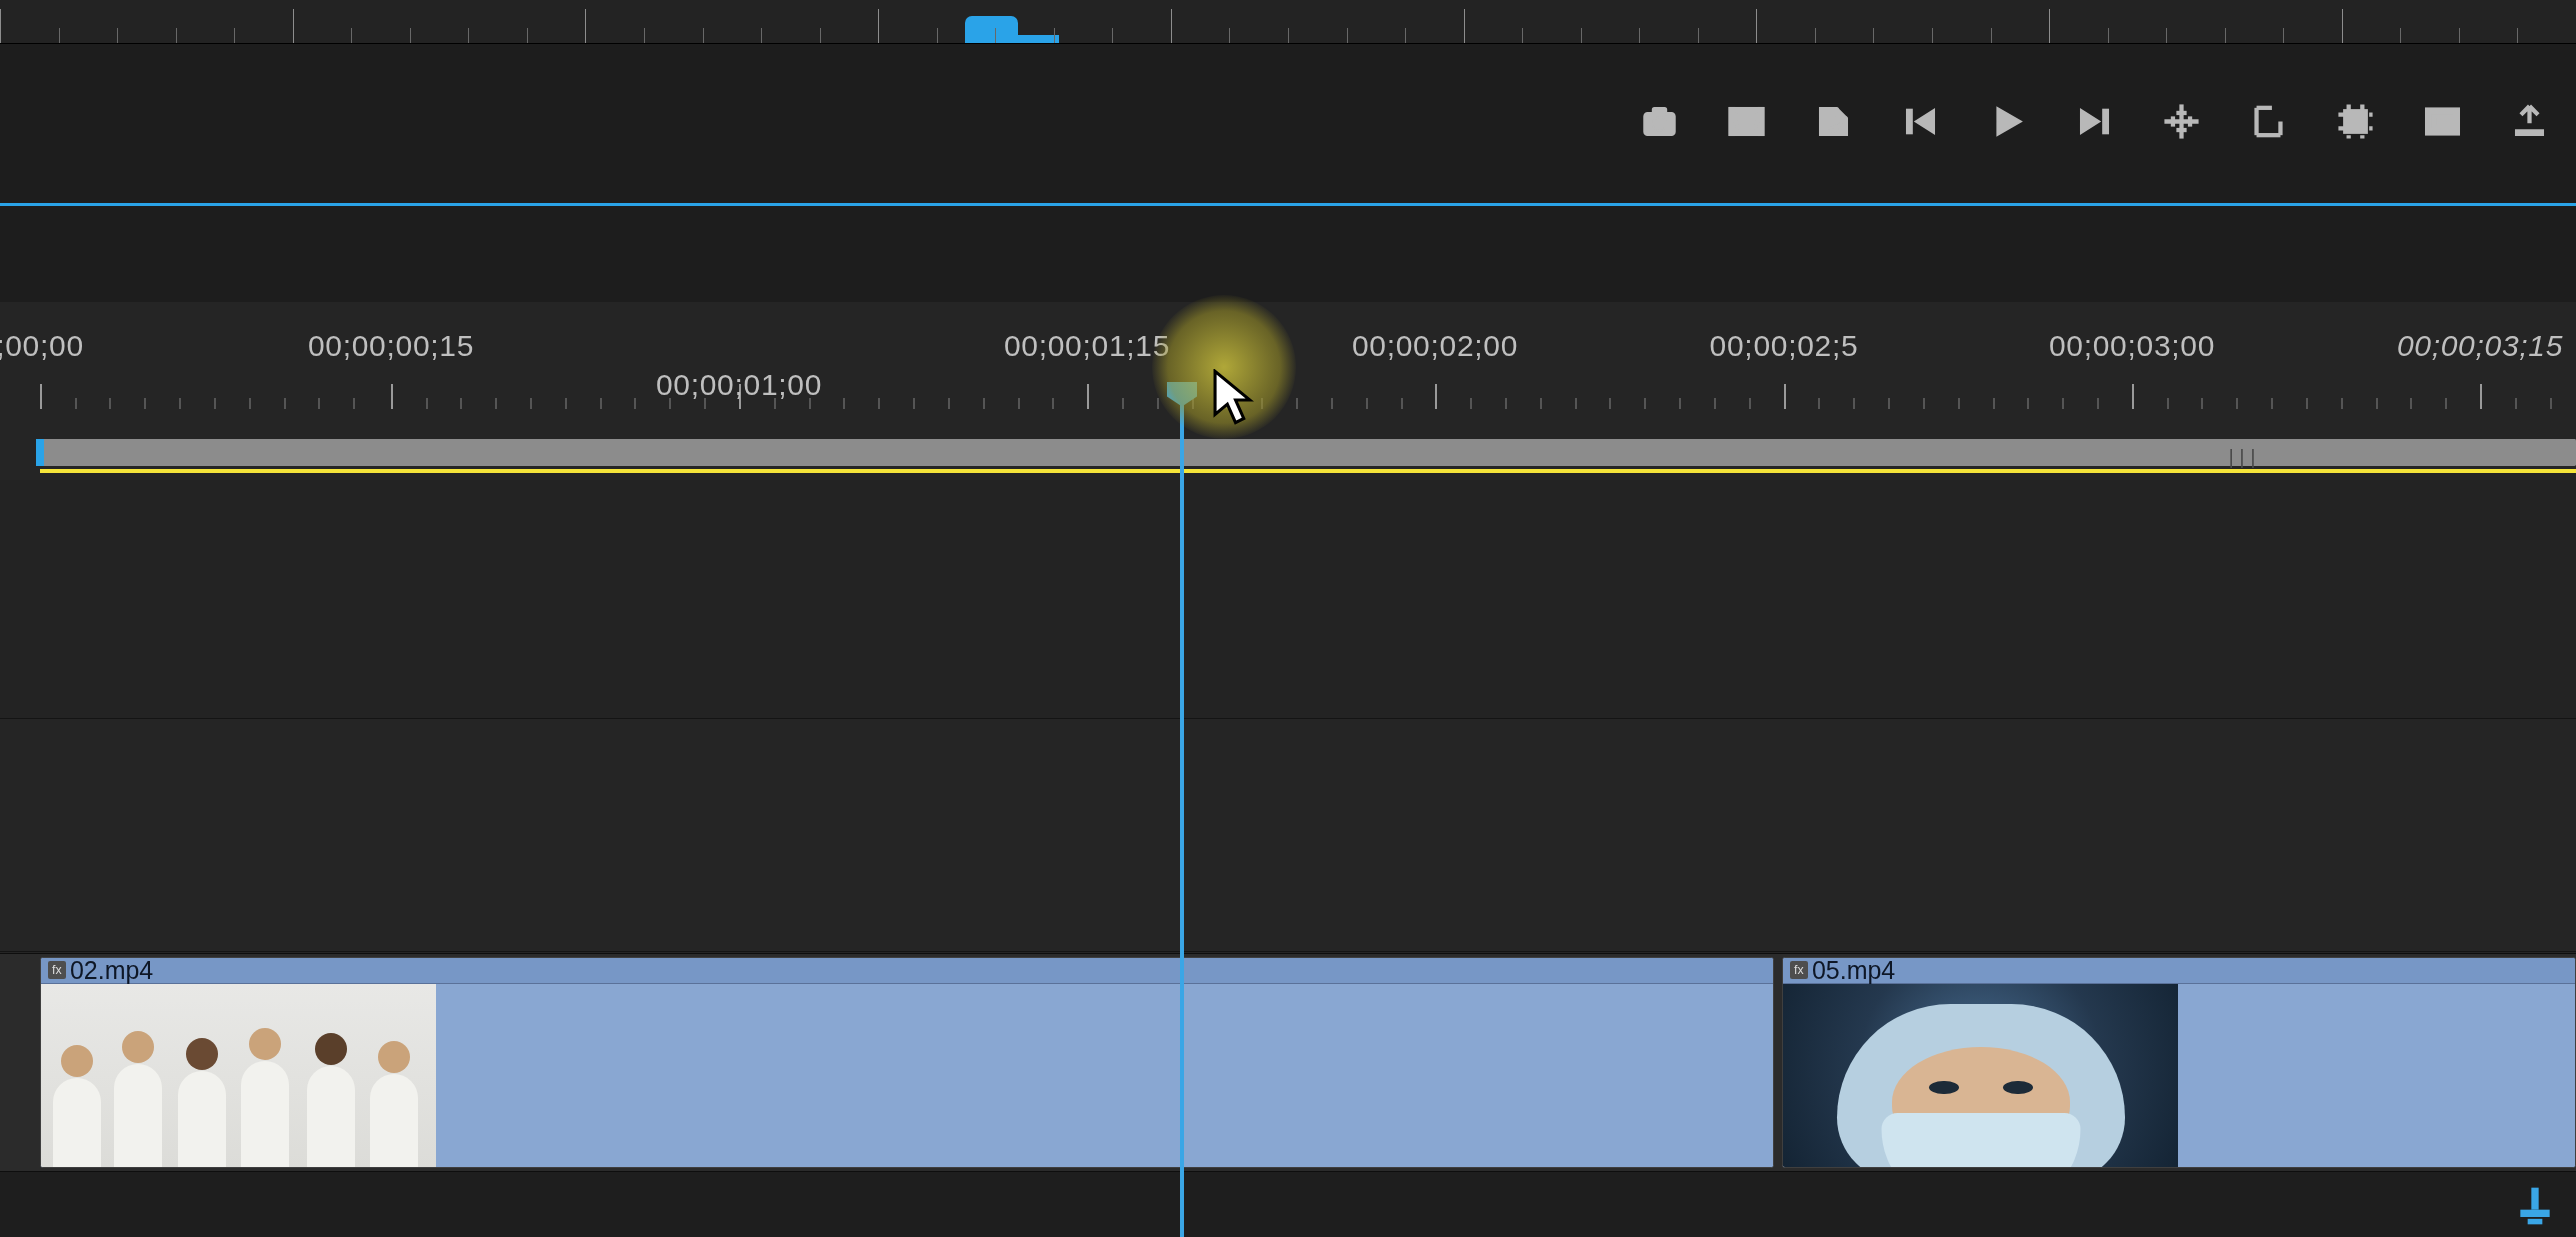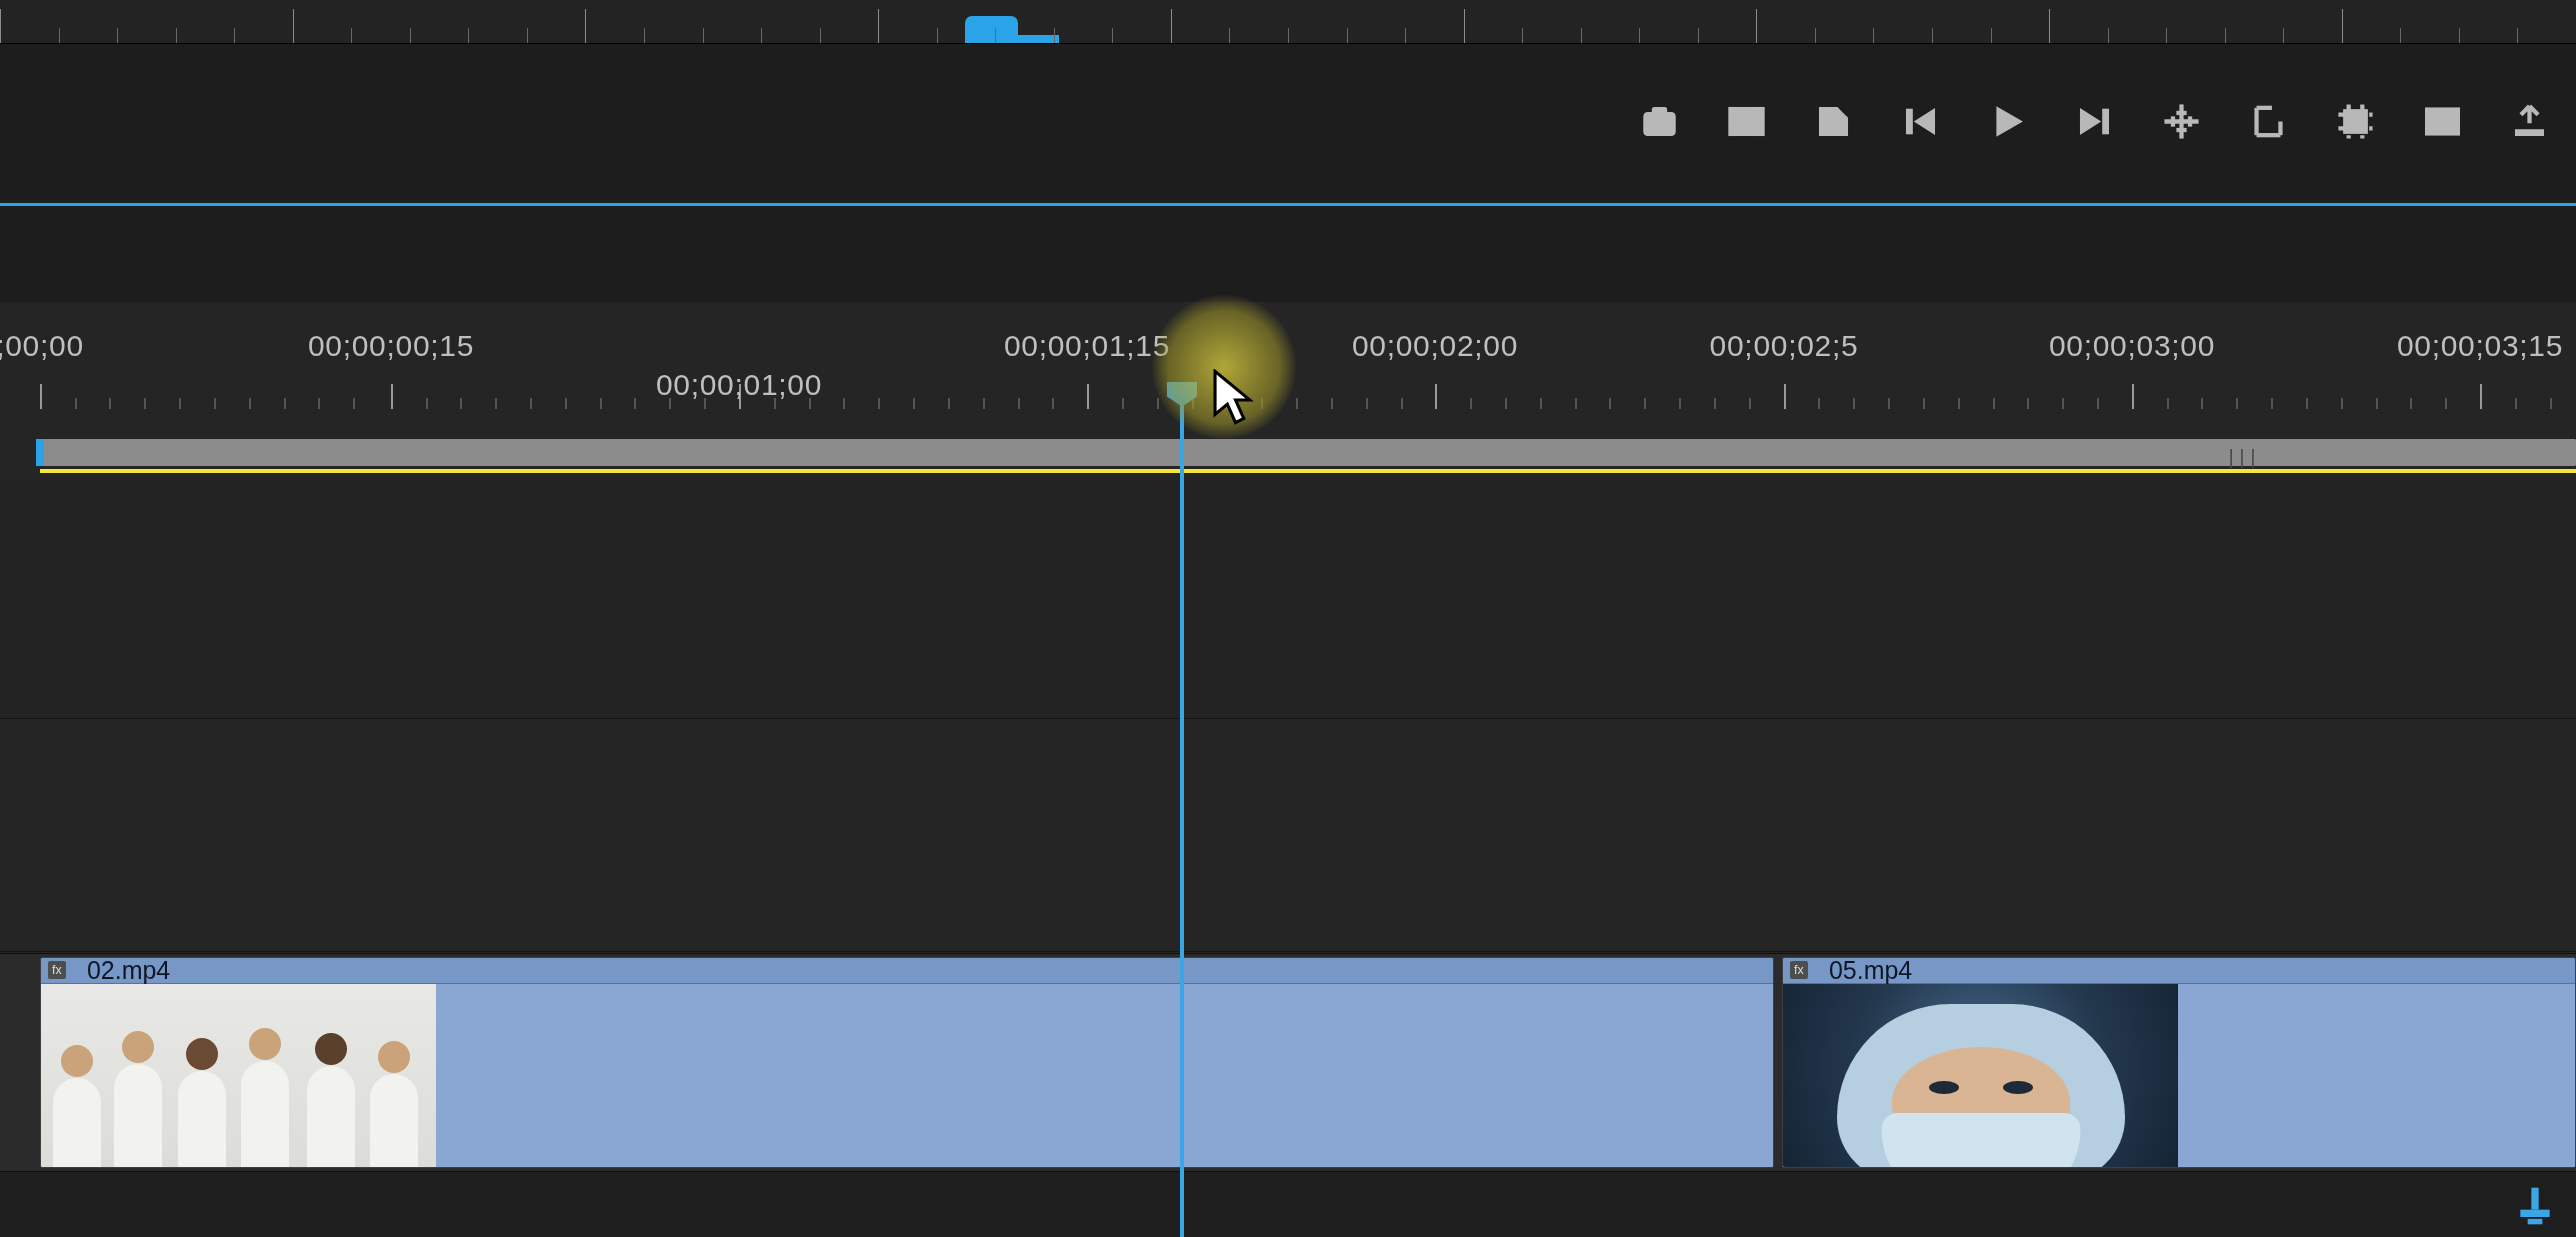--- a/index.html
+++ b/index.html
@@ -146,21 +146,21 @@
     border-radius: 2.7px;
     overflow:hidden;
   }
   .clip .header {
     position:absolute;
     top:0; left:0; right:0;
     height:26px;
     background:#7797c6;
     display:flex;
     align-items:center;
-    gap:21px;
+    gap:4px;
     padding:0 6.9px;
     border-bottom:0.7px solid #5a7199;
   }
   .clip .header .fx {
     width:18px;height:18px;
     background:#4e4e4e;
     color:#ddd;
     font-size:12.3px;
     display:flex;align-items:center;justify-content:center;
     border-radius:2.1px;
@@ -518,21 +518,21 @@
           <div class="t minor" style="left: 2515px;"></div>
           <div class="t minor" style="left: 2550px;"></div>
         </div>
     <div class="label" style="left: 40px;">;00;00</div>
         <div class="label" style="left: 391px;">00;00;00;15</div>
         <div class="label" style="left: 739px; margin-top: 39px;">00;00;01;00</div>
         <div class="label" style="left: 1087px;">00;00;01;15</div>
         <div class="label" style="left: 1435px;">00;00;02;00</div>
         <div class="label" style="left: 1784px;">00;00;02;5</div>
         <div class="label" style="left: 2132px;">00;00;03;00</div>
-        <div class="label" style="left: 2480px;">00;00;03;15</div>
+        <div class="label" style="left: 2480px; font-style: italic;">00;00;03;15</div>
       </div>
 
     <div class="work-area">
       <div class="in-handle"></div>
       <span class="grip">|||</span>
     </div>
     <div class="yellow-line"></div>
 
     <div class="tracks">
       <div class="track-spacer1"></div>

